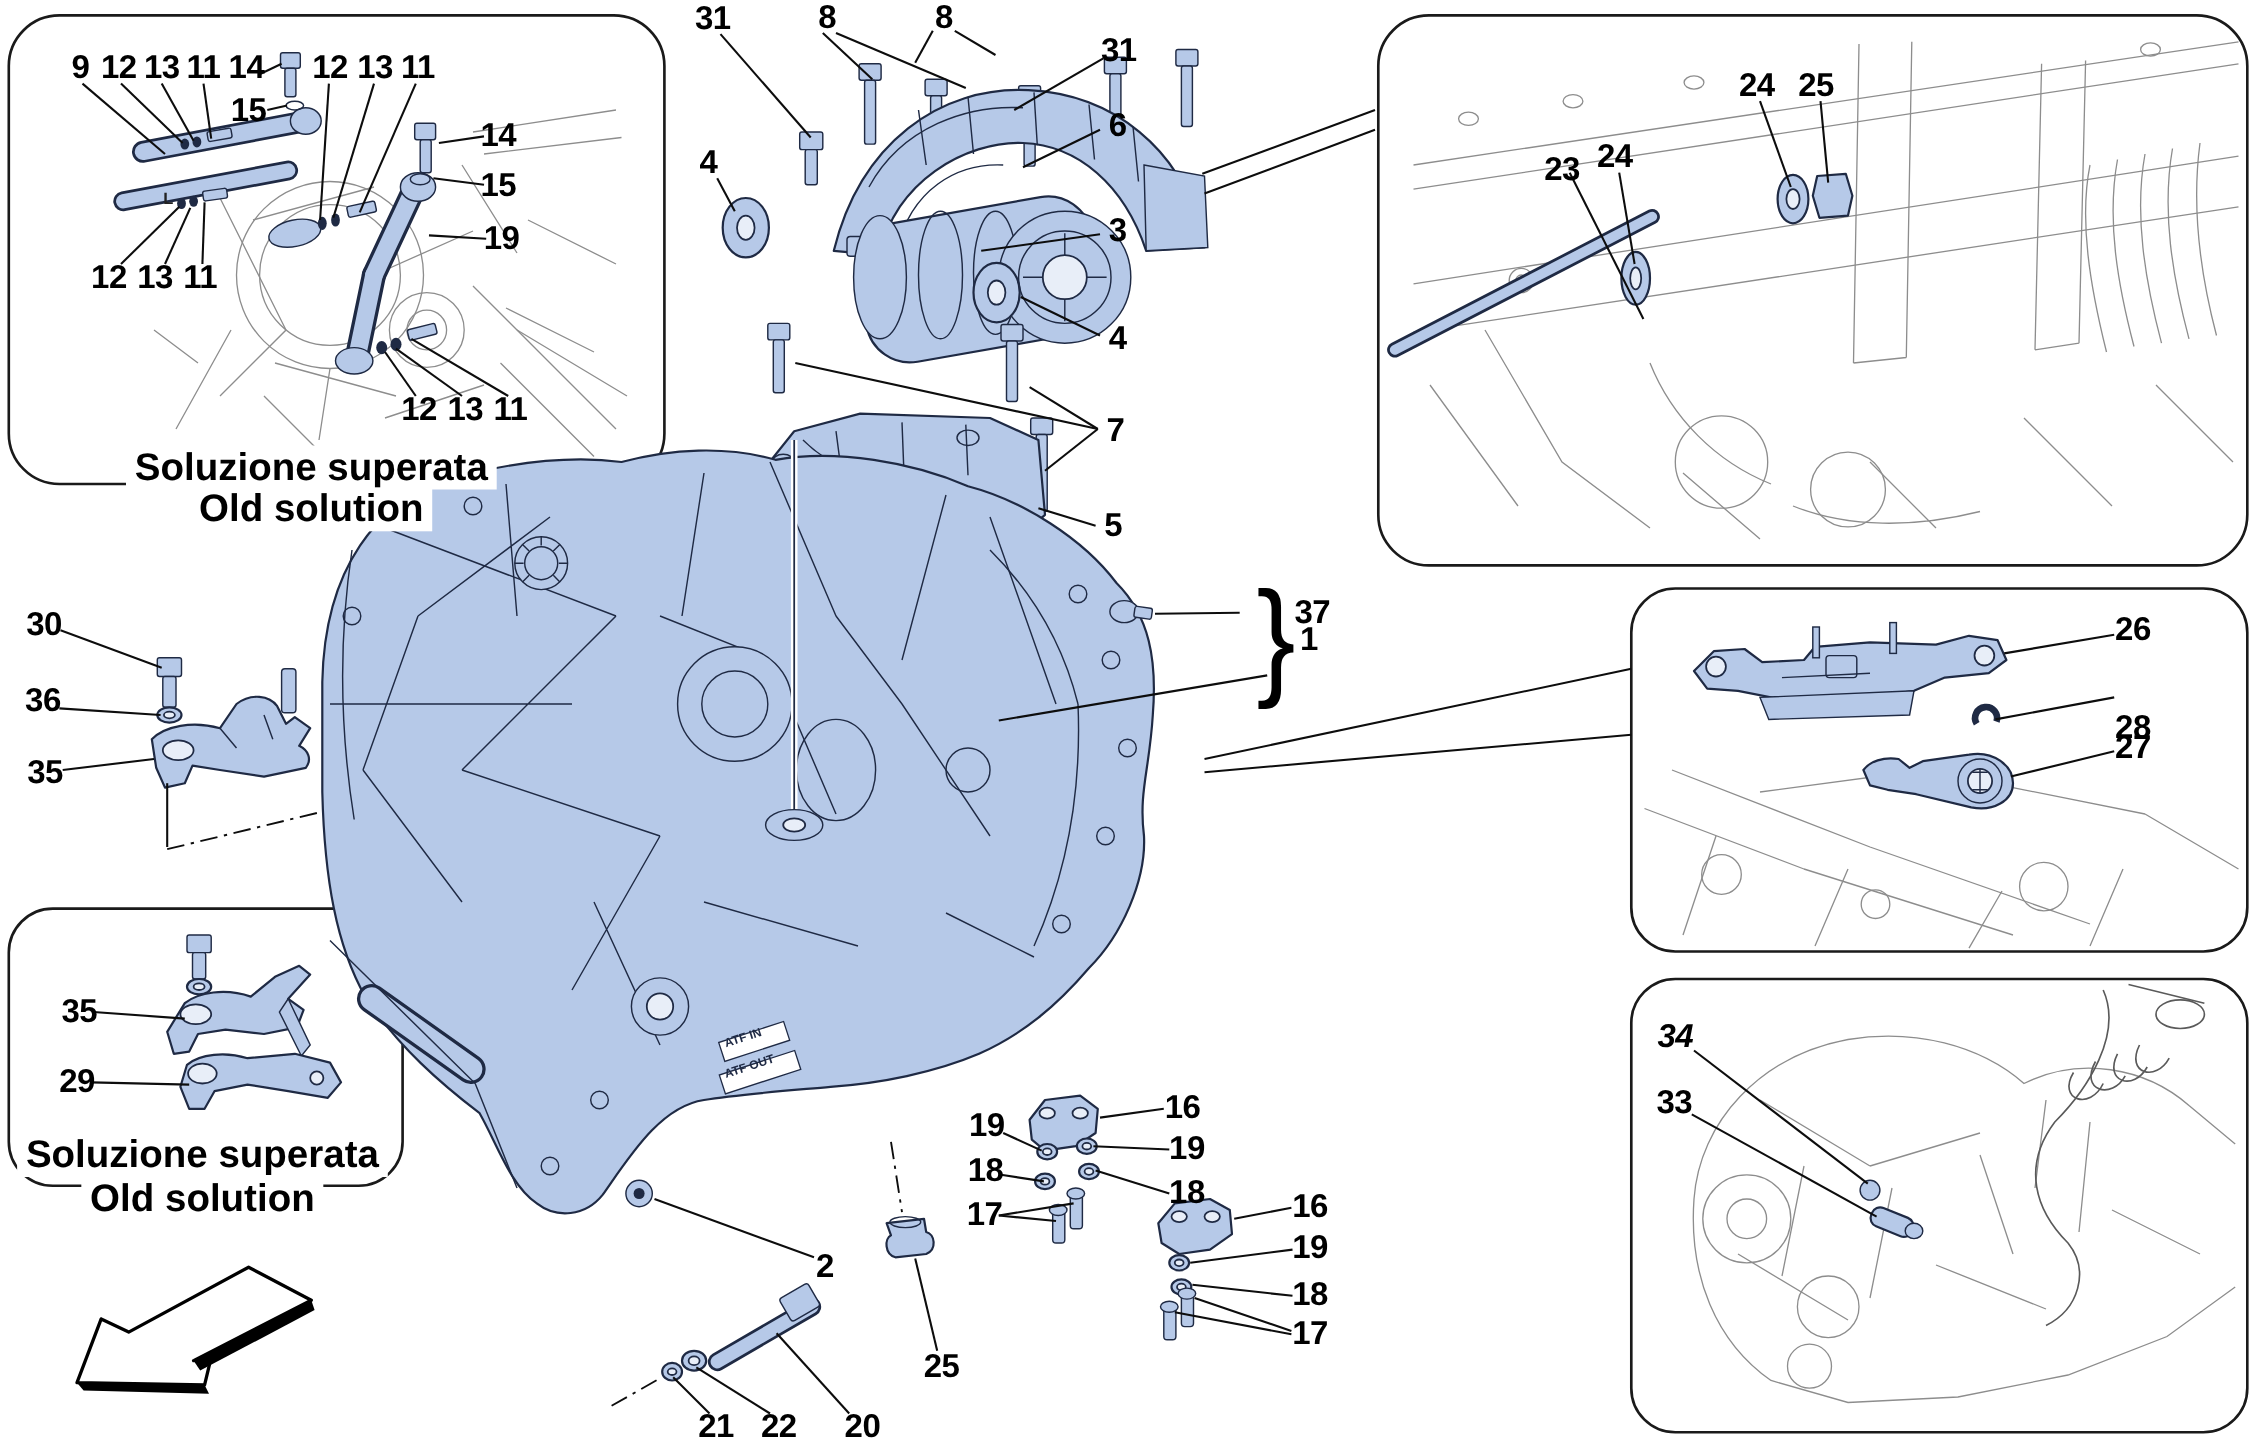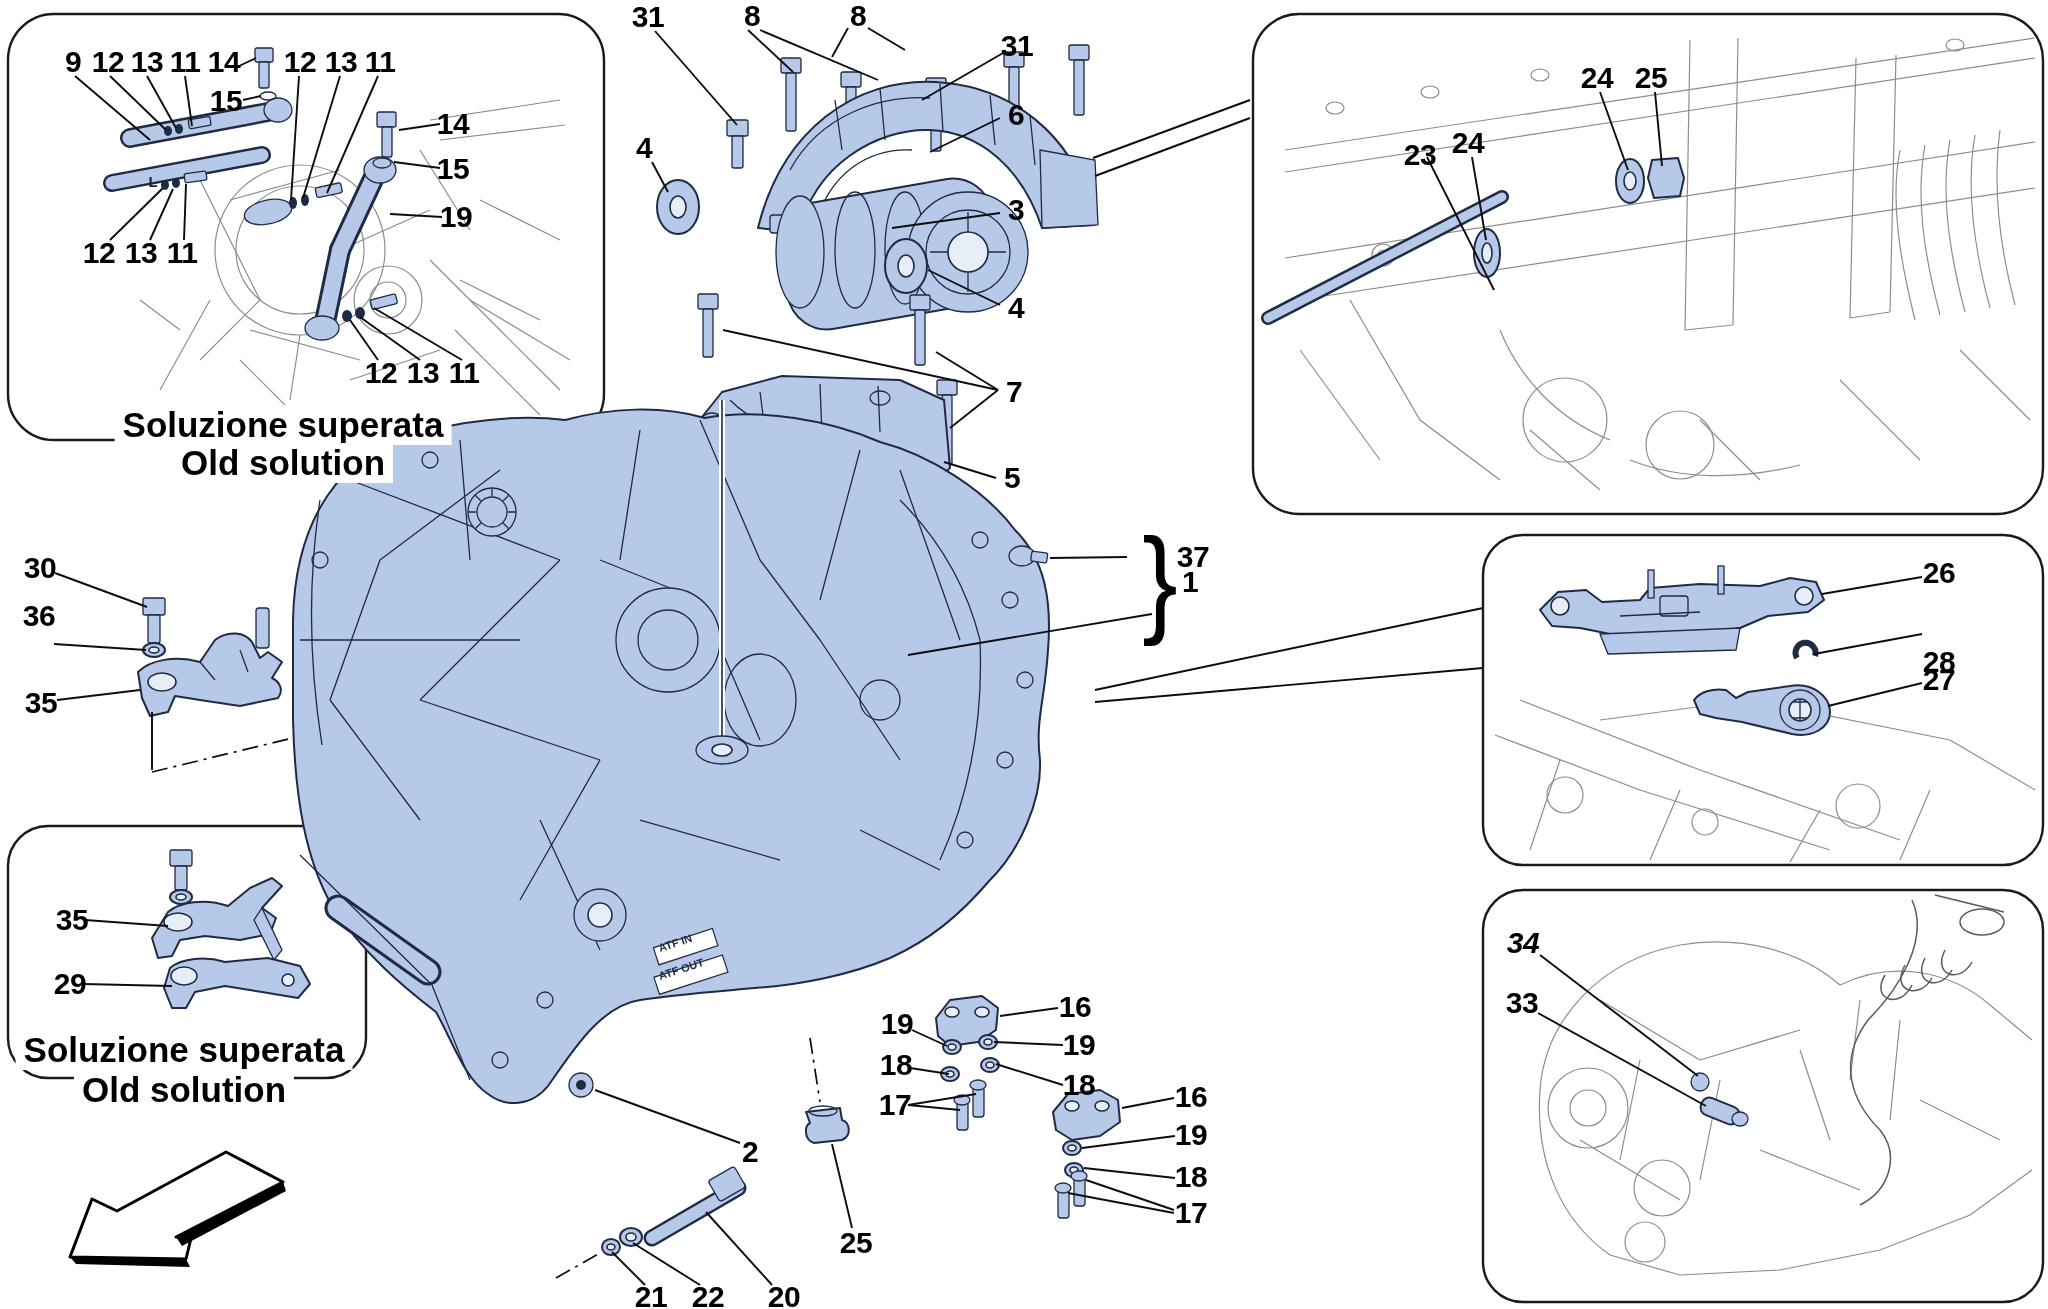--- a/index.html
+++ b/index.html
@@ -477,21 +477,21 @@
       <div class="callout" style="left: 1016px; top: 210px;">3</div>
       <div class="callout" style="left: 644px; top: 148px;">4</div>
       <div class="callout" style="left: 1016px; top: 308px;">4</div>
       <div class="callout" style="left: 1014px; top: 392px;">7</div>
       <div class="callout" style="left: 1012px; top: 478px;">5</div>
       <div class="callout" style="left: 1420px; top: 143px; margin-top: 12px;">23</div>
       <div class="callout" style="left: 1468px; top: 143px;">24</div>
       <div class="callout" style="left: 1597px; top: 78px;">24</div>
       <div class="callout" style="left: 1651px; top: 78px;">25</div>
       <div class="callout" style="left: 40px; top: 568px;">30</div>
-      <div class="callout" style="left: 39px; top: 616px; text-align: center;">36</div>
+      <div class="callout" style="left: 39px; top: 637px; text-align: center;">36</div>
       <div class="callout" style="left: 41px; top: 703px;">35</div>
       <div class="callout" style="left: 72px; top: 920px;">35</div>
       <div class="callout" style="left: 70px; top: 984px;">29</div>
       <div class="callout" style="left: 1193px; top: 557px;">37</div>
       <div class="callout" style="left: 1190px; top: 582px;">1</div>
       <div class="callout" style="left: 750px; top: 1152px;">2</div>
       <div class="callout" style="left: 856px; top: 1243px;">25</div>
       <div class="callout" style="left: 651px; top: 1297px;">21</div>
       <div class="callout" style="left: 708px; top: 1297px;">22</div>
       <div class="callout" style="left: 784px; top: 1297px;">20</div>

